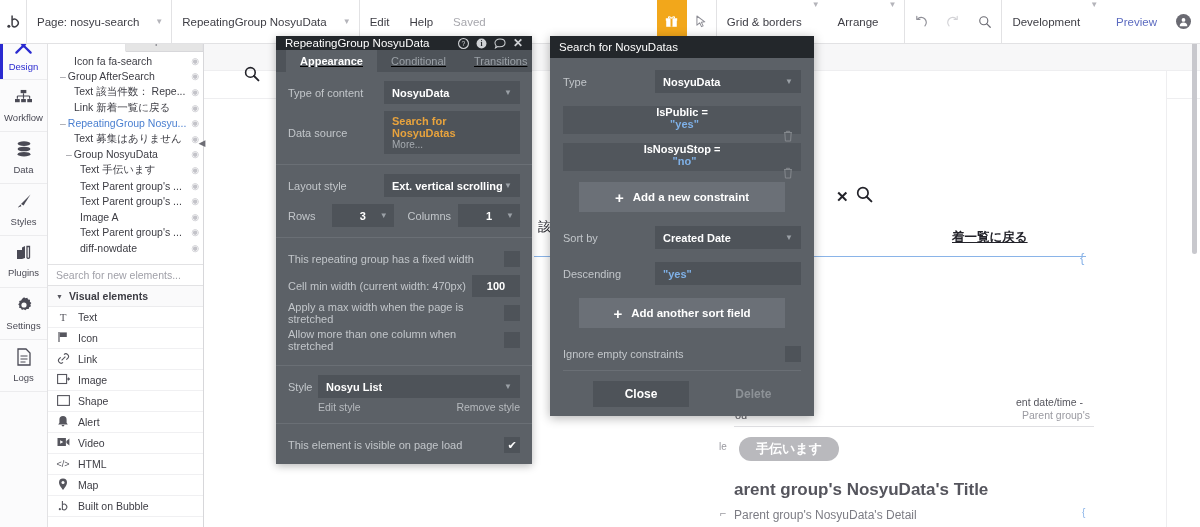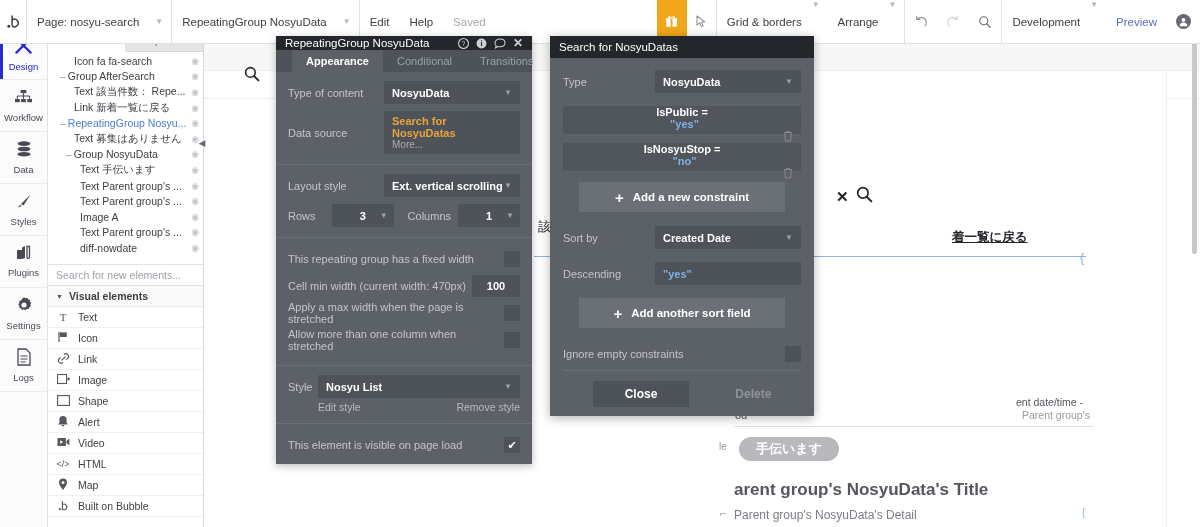--- a/index.html
+++ b/index.html
@@ -227,21 +227,22 @@
     height: 28px; background: #23272b; display: flex; align-items: center;
     padding: 0 9px; color: #ffffff; font-size: 11.5px;
   }
   .dlg-title .t { flex: 1; white-space: nowrap; }
   .dlg-title .ti {
     margin-left: 7px; color: #cfd2d5; font-size: 11px;
     display: flex; align-items: center;
   }
   .dlg-tabs {
     height: 26px; background: #4e5359; display: flex; align-items: center;
-    padding-left: 16px;
+    padding-left: 10px;
+    text-decoration: underline;
   }
   .dlg-tab {
     padding: 0 14px; height: 22px; display: flex; align-items: center;
     font-size: 11px; color: #9aa0a6;
   }
   .dlg-tab.active {
     background: #5c6167; color: #ffffff; font-weight: bold;
   }
   .dlg-body { flex: 1; padding: 0; }
   .grp { padding: 9px 12px 10px 12px; border-bottom: 1px solid #6a6f75; }

